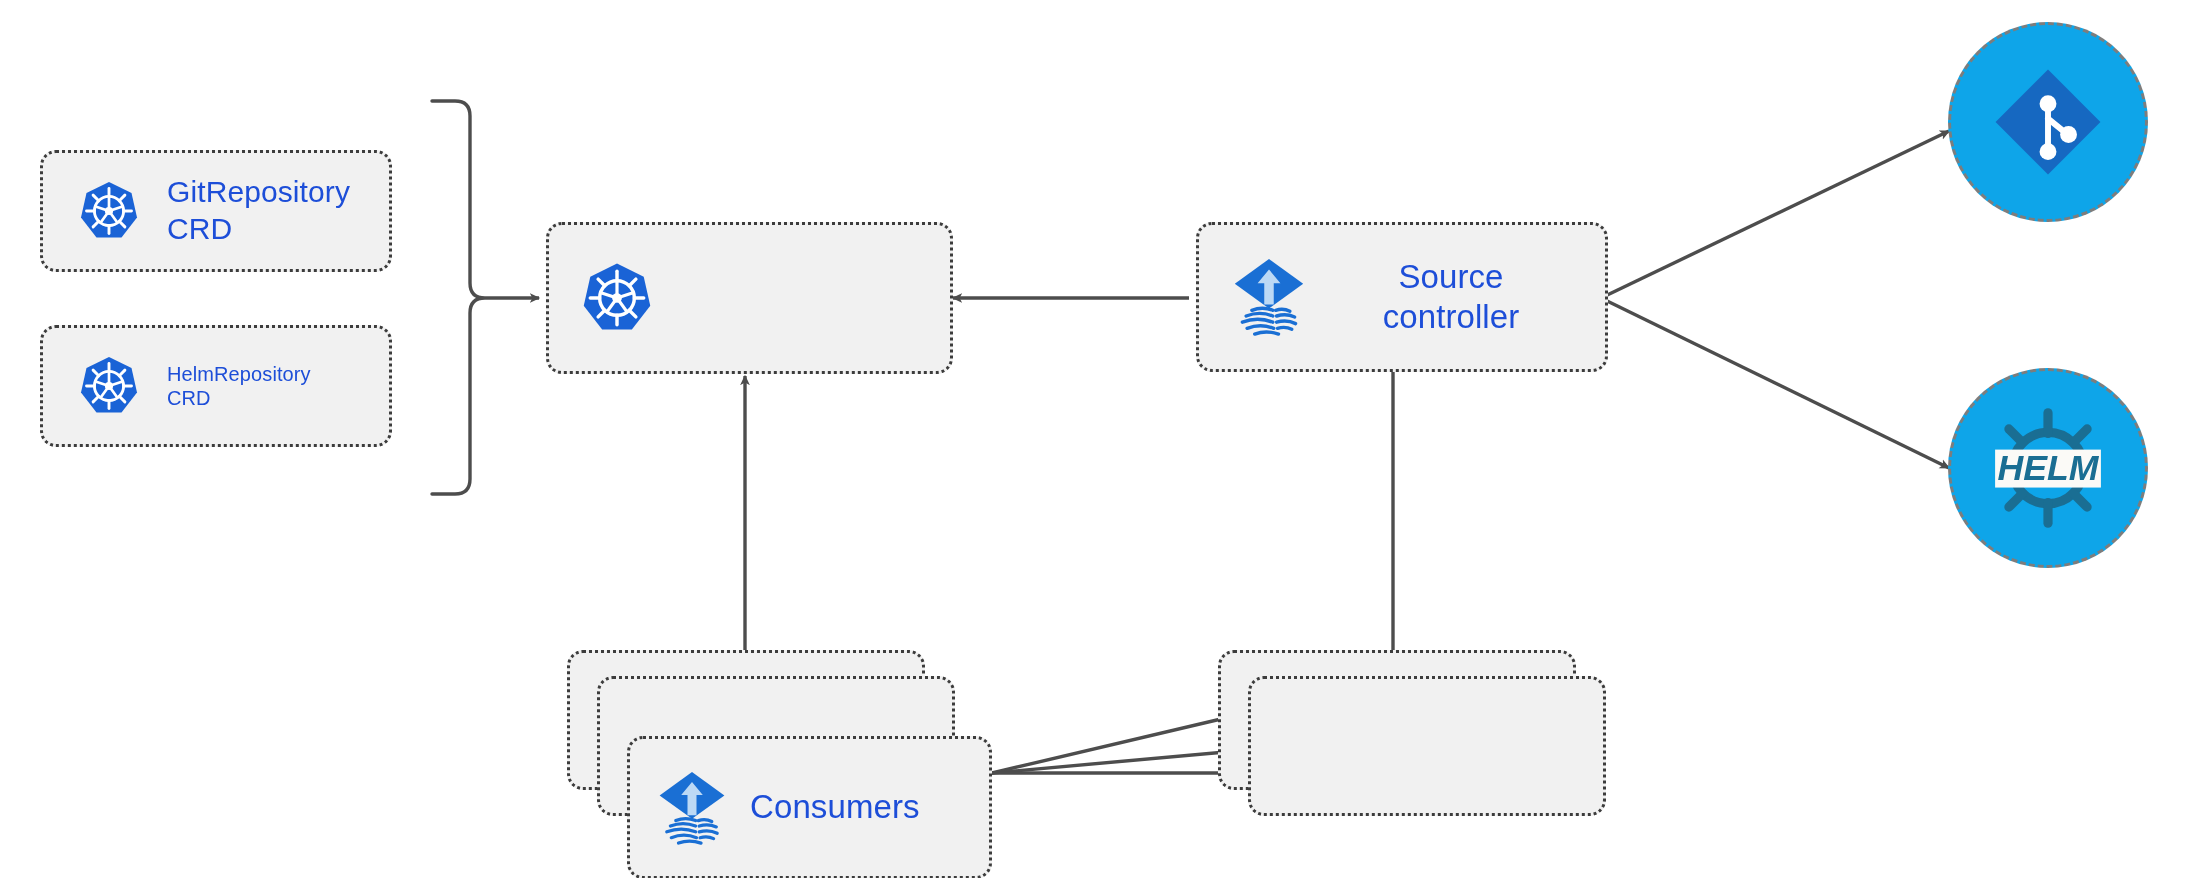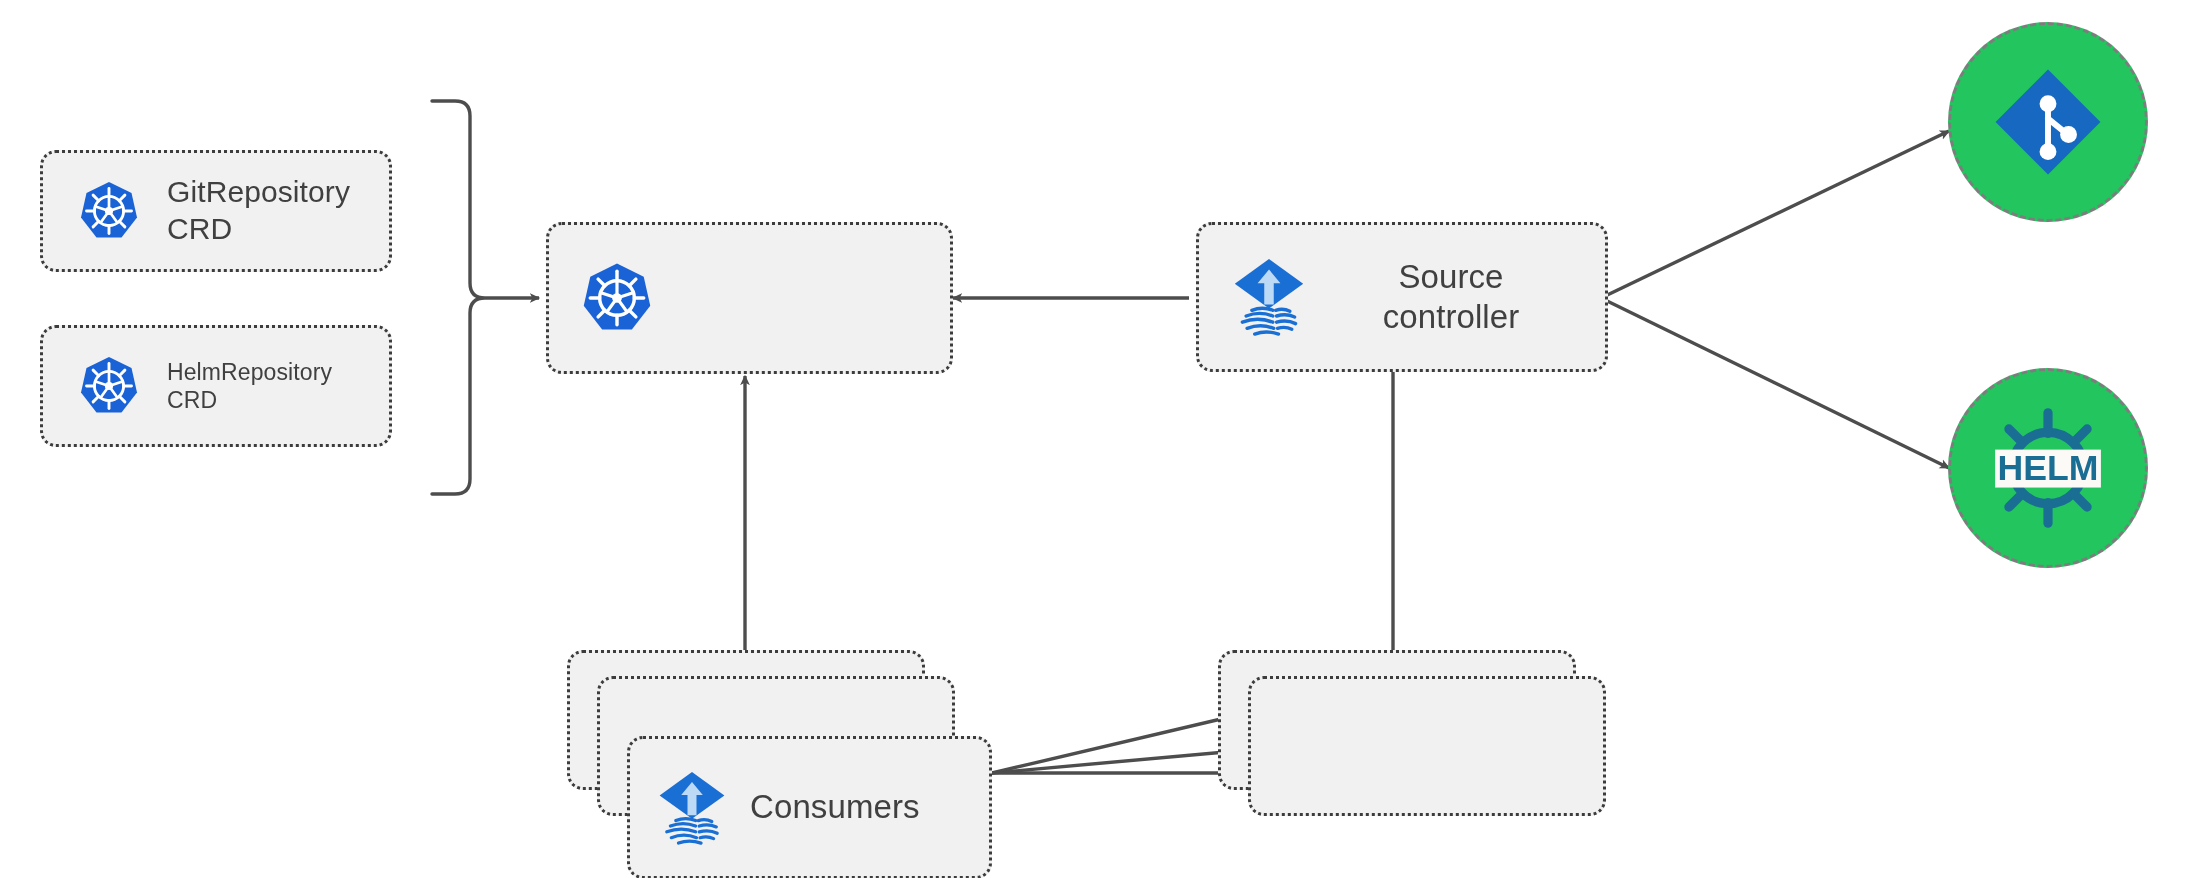--- a/index.html
+++ b/index.html
@@ -5,25 +5,25 @@
   html,body{margin:0;padding:0;background:#ffffff;}
   body{font-family:"Liberation Sans","DejaVu Sans",sans-serif;}
   #canvas{position:relative;width:2198px;height:878px;background:#ffffff;overflow:hidden;}
   #edges{position:absolute;left:0;top:0;width:2198px;height:878px;pointer-events:none;}
 
   .node{position:absolute;box-sizing:border-box;background:#f1f1f1;
         border:3px dotted #3c3c3c;border-radius:16px;
         display:flex;align-items:center;}
   .node.ghost{background:#f1f1f1;}
   .node-inner{display:flex;align-items:center;gap:26px;padding-left:34px;width:100%;}
-  .label{color:#404040;line-height:1.22;white-space:pre-line;letter-spacing:.1px;}
-
-  .circle{position:absolute;box-sizing:border-box;background:#22c55e;
+  .label{color:#1d4ed8;line-height:1.22;white-space:pre-line;letter-spacing:.1px;}
+
+  .circle{position:absolute;box-sizing:border-box;background:#0ea5e9;
           border:3px dashed #7d7d7d;border-radius:50%;
-          display:flex;align-items:center;justify-content:center;}
+          display:flex;align-items:center;justify-content:center;font-style:italic;}
 
   .ico{flex:0 0 auto;display:block;}
 </style>
 </head>
 <body>
 
 <div id="canvas">
 
   <svg id="edges" viewBox="0 0 2198 878">
     <defs>
@@ -97,21 +97,21 @@
         </g>
         <g fill="none" stroke="#ffffff" stroke-width="2.7" stroke-linecap="round">
           <line x1="32" y1="32" x2="32" y2="17.8"></line>
           <line x1="32" y1="32" x2="45.5" y2="27.5"></line>
           <line x1="32" y1="32" x2="40.3" y2="43.5"></line>
           <line x1="32" y1="32" x2="23.7" y2="43.5"></line>
           <line x1="32" y1="32" x2="18.5" y2="27.5"></line>
         </g>
         <circle cx="32" cy="32" r="4.1" fill="#ffffff"></circle>
       </svg>
-      <div class="label" style="font-size:23px;">HelmRepository
+      <div class="label" style="font-size:20px;">HelmRepository
 CRD</div>
     </div>
   </div>
 
   <div class="node" style="left:546px;top:222px;width:407px;height:152px;">
     <div class="node-inner" style="gap:22px;padding-left:30px;">
       <svg class="ico" width="76" height="76" viewBox="0 0 64 64">
         <polygon points="32,3 54.5,14 60,38.5 44.5,58.5 19.5,58.5 4,38.5 9.5,14" fill="#1a63d6"></polygon>
         <g fill="none" stroke="#ffffff" stroke-width="2.9" stroke-linecap="round">
           <circle cx="32" cy="32" r="14.6"></circle>

